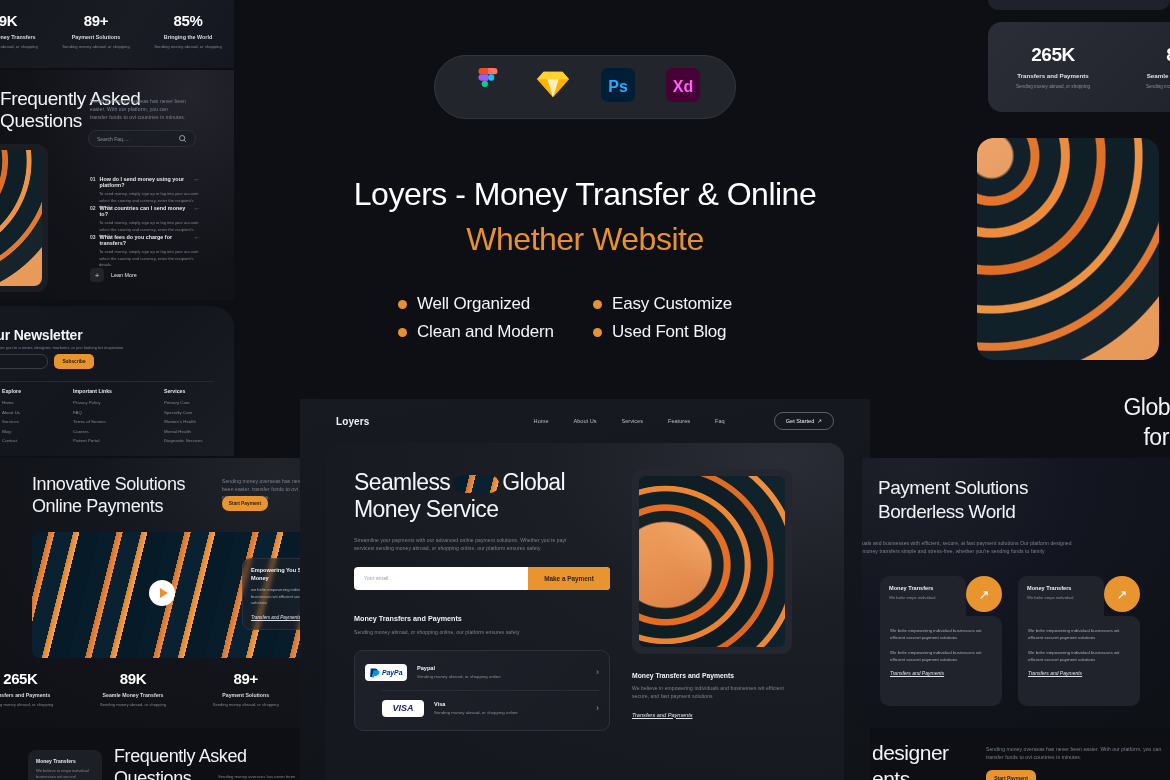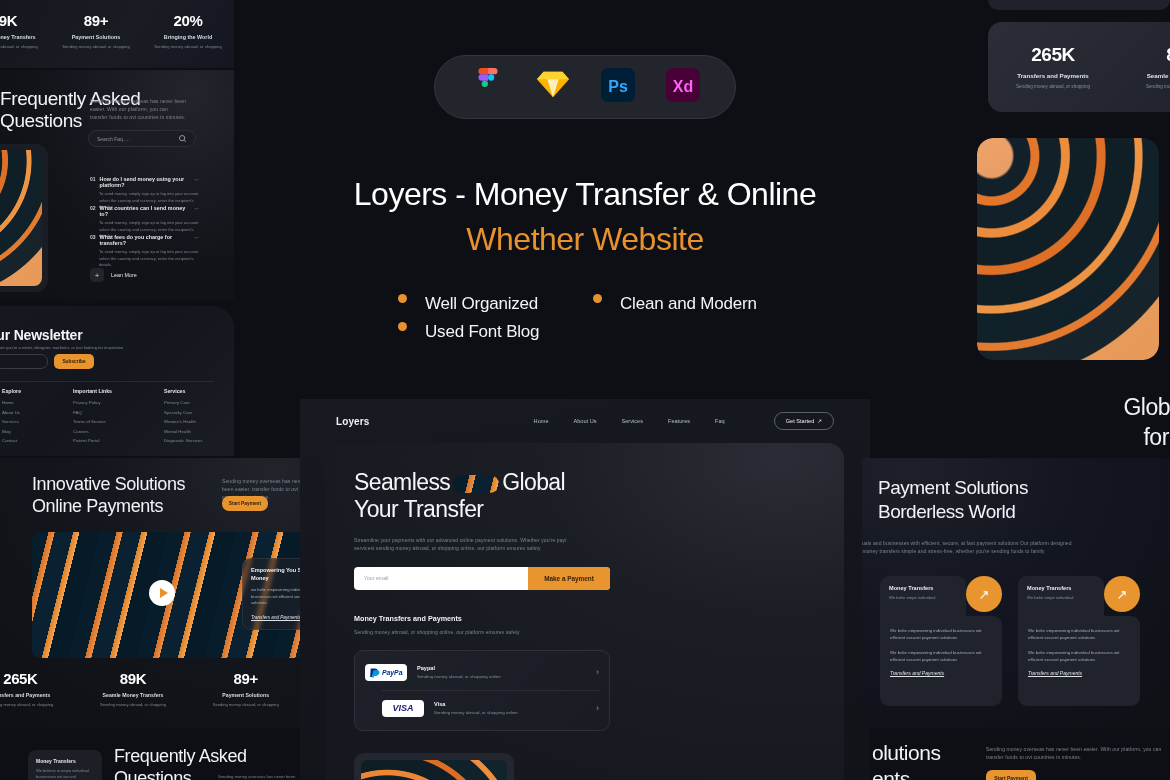--- a/index.html
+++ b/index.html
@@ -131,37 +131,37 @@
   #heroTitle { position: absolute; left: 0; right: 0; top: 172px; text-align: center;
     font-size: 32px; line-height: 1.42; color: #fff; letter-spacing: -.5px; font-weight: 400; }
   #heroTitle .l2 { color: #e8922f; display: block; }
   #toolBar { position: absolute; left: 434px; top: 55px; width: 302px; height: 64px;
     border-radius: 32px; background: #22252c; border: 1px solid #33363f;
     display: flex; align-items: center; justify-content: space-around; padding: 0 20px; }
   .toolIcon { width: 38px; height: 38px; display: flex; align-items: flex-start; justify-content: center; }
 
   #featureList { position: absolute; left: 398px; top: 294px; width: 390px;
     display: grid; grid-template-columns: 1fr 1fr; row-gap: 8px; }
-  .feat { display: flex; align-items: flex-start; gap: 18px; font-size: 17px; color: #f2f4f7; letter-spacing: -.2px; }
+  .feat { display: flex; align-items: center; gap: 10px; font-size: 17px; color: #f2f4f7; letter-spacing: -.2px; }
   .dot { width: 9px; height: 9px; border-radius: 50%; background: #e8922f; flex: none; }
 
   
   #mock { left: 300px; top: 399px; width: 570px; height: 381px;
     background: linear-gradient(170deg,#171a21 0%,#13161c 50%,#101318 100%); text-decoration: underline; }
   #mockNav { position: absolute; left: 0; top: 0; width: 570px; height: 44px; display: flex;
     align-items: center; padding: 0 36px; }
   #mockLogo { font-size: 10px; color: #f0f2f6; font-weight: 700; letter-spacing: .1px; }
   #mockMenu { margin-left: auto; display: flex; align-items: center; gap: 25px; }
   #mockMenu a { font-size: 5.6px; color: #b7bcc6; text-decoration: none; }
   #getStarted { margin-left: 24px; padding: 5px 11px; border: 1px solid #5c6069; border-radius: 10px;
     font-size: 5.6px; color: #eef0f4; display: flex; align-items: center; gap: 3px; }
   #mockBody { position: absolute; left: 26px; top: 44px; width: 518px; height: 337px;
     border-radius: 16px 16px 0 0;
     background: radial-gradient(110% 110% at 88% 4%, #2a2d35 0%, #1b1e25 42%, #15181e 100%);
-    padding: 26px 28px; display: flex; gap: 22px; flex-direction: column; }
+    padding: 26px 28px; display: flex; gap: 22px; }
   #mockLeft { width: 256px; }
   #mockH1 { font-size: 23px; line-height: 1.18; color: #f4f6f9; letter-spacing: -.6px; font-weight: 400; }
   #inlinePill { display: inline-block; width: 46px; height: 18px; border-radius: 9px; vertical-align: -3px;
     margin: 0 3px; }
   #mockP { margin-top: 14px; width: 232px; }
   #mockForm { margin-top: 14px; width: 256px; height: 23px; border-radius: 4px; background: #fff;
     display: flex; align-items: center; overflow: hidden; }
   #mockForm .inp { flex: 1; padding-left: 10px; font-size: 5.2px; color: #9aa0aa; }
   #mockForm .btn { width: 82px; height: 23px; background: #e8952f; display: flex; align-items: center;
     justify-content: center; font-size: 6.4px; color: #3a2309; font-weight: 700; }
@@ -239,21 +239,21 @@
         <div class="num">89K</div>
         <div class="lb">Seamle Money Transfers</div>
         <div class="sb">Sending money abroad, or shopping</div>
       </div>
       <div class="cell">
         <div class="num">89+</div>
         <div class="lb">Payment Solutions</div>
         <div class="sb">Sending money abroad, or shopping</div>
       </div>
       <div class="cell">
-        <div class="num">20%</div>
+        <div class="num">85%</div>
         <div class="lb">Bringing the World</div>
         <div class="sb">Sending money abroad, or shopping</div>
       </div>
     </div>
   </div>
 
   <div class="panel" id="faqPanel">
     <div id="faqTitle">Frequently Asked Questions</div>
     <div id="faqBlurb" class="tiny dim">Sending money overseas has never been easier. With our platform, you can transfer funds to ovi countries in minutes.</div>
 
@@ -413,20 +413,24 @@
 
   <div id="heroTitle">
     <span>Loyers - Money Transfer &amp; Online</span>
     <span class="l2">Whether Website</span>
   </div>
 
   <div id="featureList">
     <div class="feat">
       <span class="dot"></span>
       <span>Well Organized</span>
+    </div>
+    <div class="feat">
+      <span class="dot"></span>
+      <span>Easy Customize</span>
     </div>
     <div class="feat">
       <span class="dot"></span>
       <span>Clean and Modern</span>
     </div>
     <div class="feat">
       <span class="dot"></span>
       <span>Used Font Blog</span>
     </div>
   </div>
@@ -444,21 +448,21 @@
           <span>Get Started</span>
           <span>↗</span>
         </div>
       </div>
     </div>
 
     <div id="mockBody">
       <div id="mockLeft">
         <div id="mockH1">
           <span>Seamless</span><span id="inlinePill" class="art3"></span><span>Global</span><br>
-          <span>Your Transfer</span>
+          <span>Money Service</span>
         </div>
         <div id="mockP" class="tiny dim">Streamline your payments with our advanced online payment solutions. Whether you're payi servicesi sending money abroad, or shopping online, our platform ensures safety</div>
         <div id="mockForm">
           <div class="inp">Your email</div>
           <div class="btn">Make a Payment</div>
         </div>
         <div id="mockSec">
           <div class="h">Money Transfers and Payments</div>
           <div class="s tiny dim">Sending money abroad, or shopping online, our platform ensures safety</div>
           <div id="payCard">
@@ -552,20 +556,20 @@
       <div class="bot">
         <p>We belie empowering individual businesses wit efficient securet payment solutions</p>
         <p>We belie empowering individual businesses wit efficient securet payment solutions</p>
         <div class="l">Transfers and Payments</div>
       </div>
     </div>
   </div>
 
   <div class="panel" id="brFrag">
     <div id="brFragTitle">
-      <div>olutions</div>
+      <div>designer</div>
       <div>ents</div>
     </div>
     <div id="brFragBlurb" class="tiny dim">Sending money overseas has never been easier. With our platform, you can transfer funds to ovi countries in minutes.</div>
     <div id="brFragBtn">Start Payment</div>
   </div>
 
 </div>
 
 </body></html>

